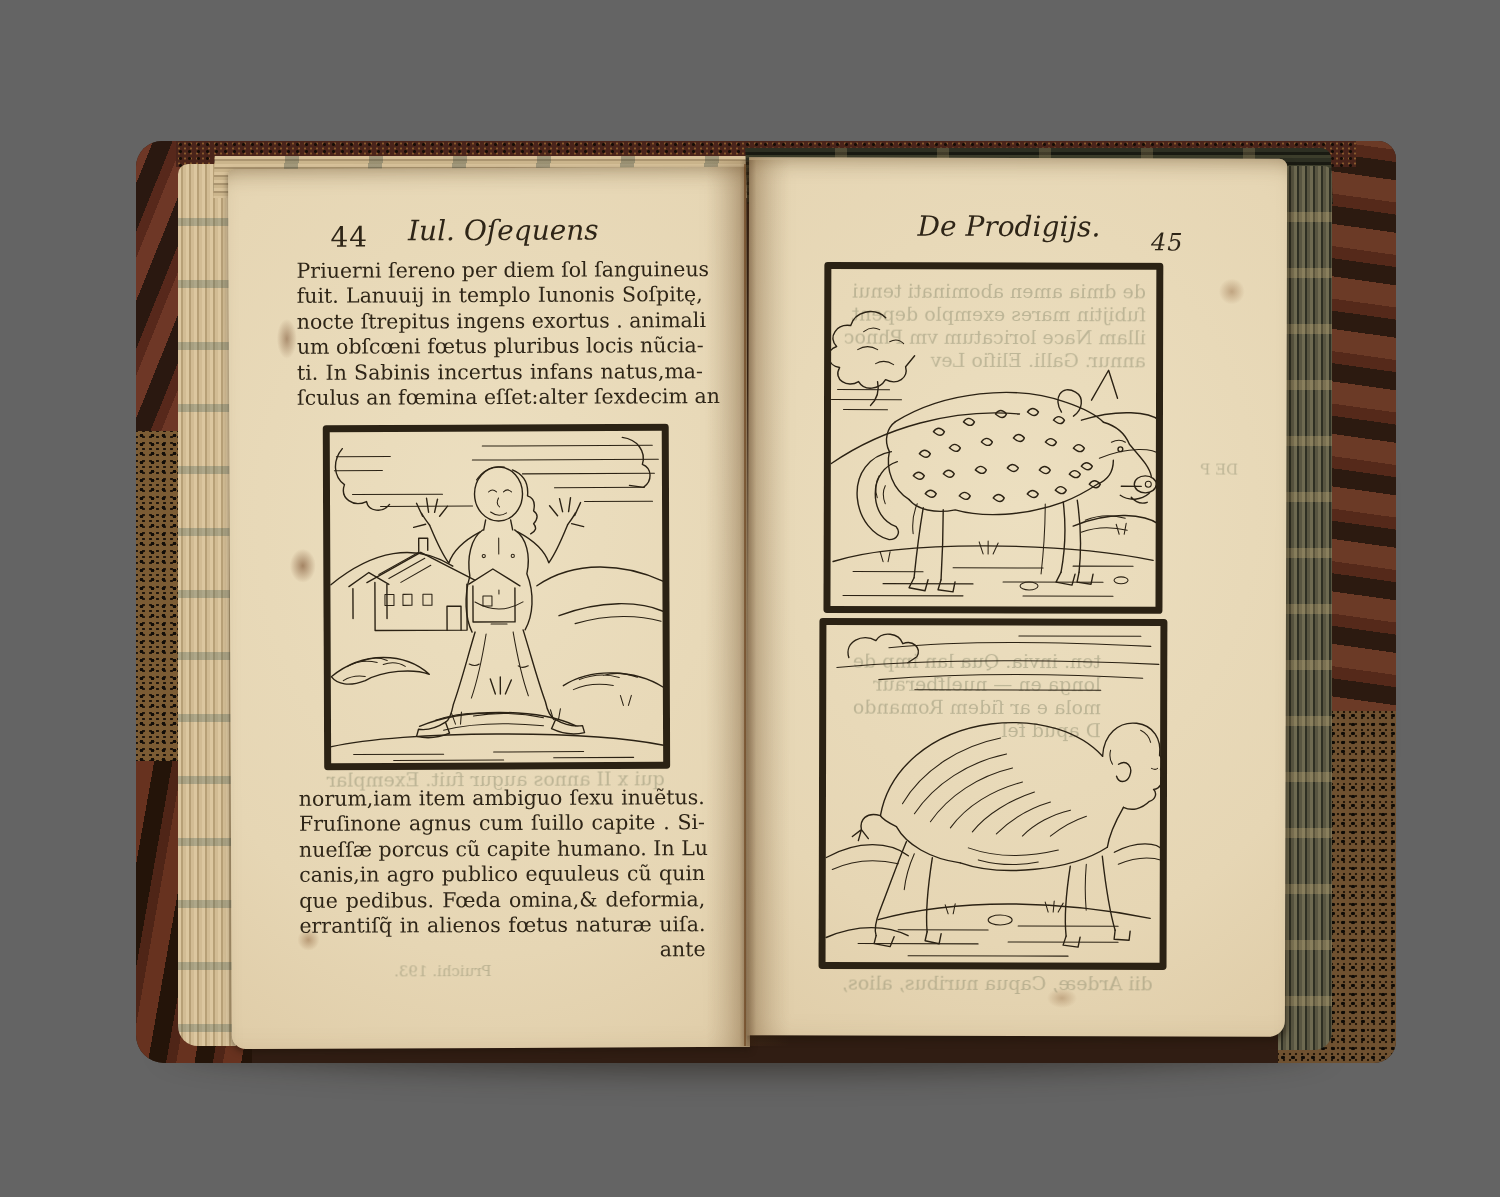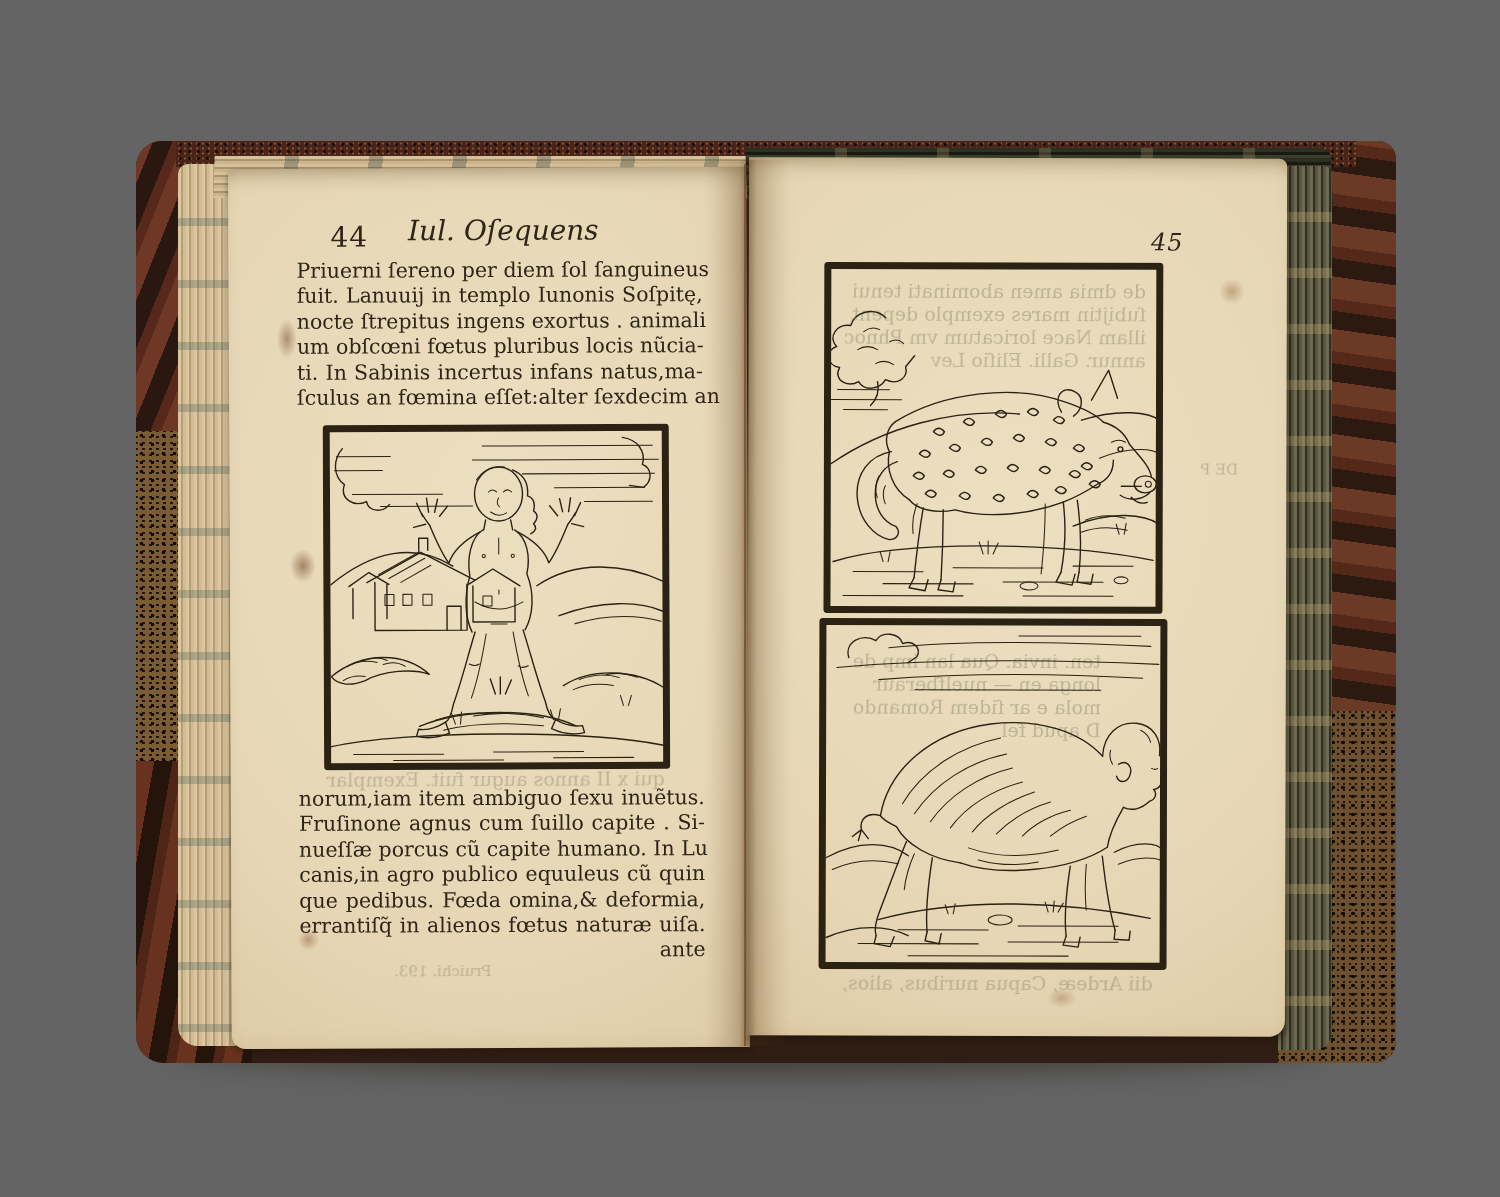--- a/index.html
+++ b/index.html
@@ -196,20 +196,21 @@
     <div class="catchword">ante</div>
   </div>
 
   <div class="abs bleed small" style="left:70px;top:792px;width:190px;">Pruichi.   193.</div>
 </div>
 
 <div class="abs page page-right">
   <div class="abs stain" style="left:470px;top:120px;width:26px;height:26px;background:radial-gradient(closest-side,rgba(120,70,30,.35),rgba(120,70,30,0));"></div>
   <div class="abs stain" style="left:300px;top:830px;width:30px;height:20px;background:radial-gradient(closest-side,rgba(120,70,30,.3),rgba(120,70,30,0));"></div>
 
+  <div class="abs running-header" style="left:130px;top:52px;width:260px;text-align:center;">De Prodigijs.</div>
   <div class="abs folio" style="left:402px;top:70px;font-size:24px;font-style:italic;">45</div>
 
   <div class="abs bleed" style="left:95px;top:122px;">
     <div>de dmia amen abominati tenui</div>
     <div>ſubijtin mares exemplo depent</div>
     <div>illam Nace loricatum vm Phnoc</div>
     <div>annur. Galli. Eliſio Lev</div>
   </div>
   <div class="abs bleed small" style="left:452px;top:300px;">DE P</div>
 

